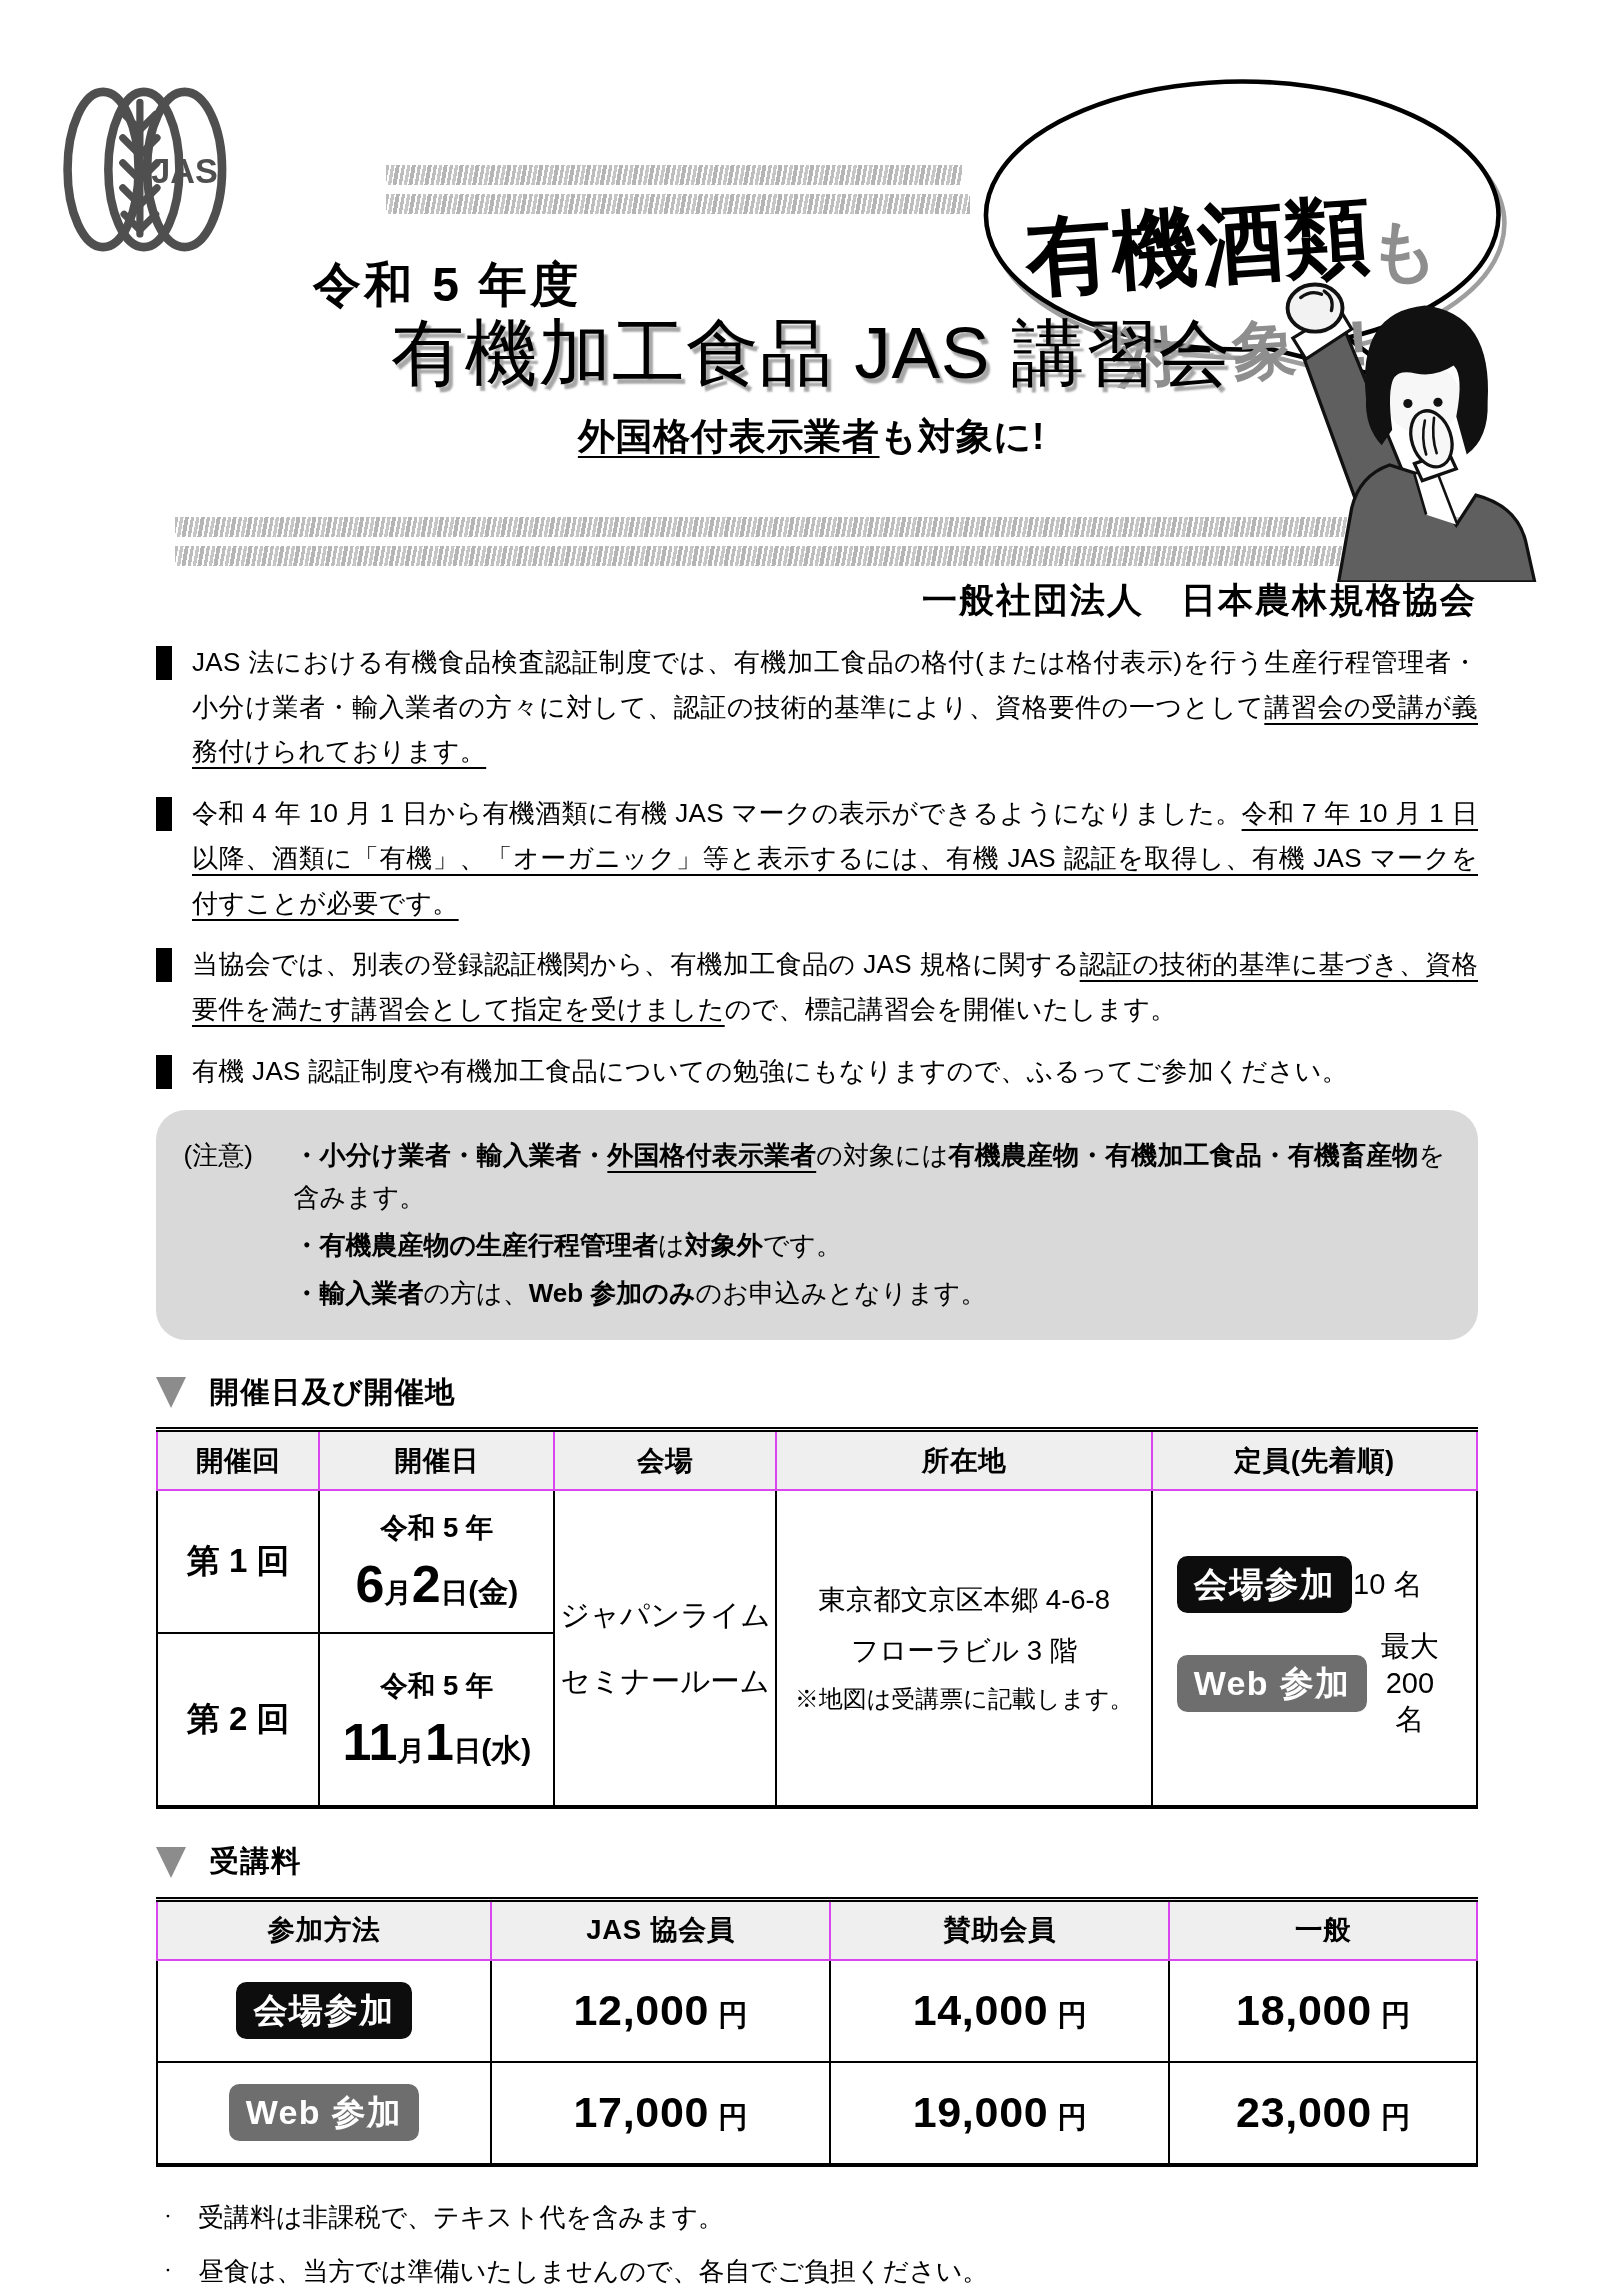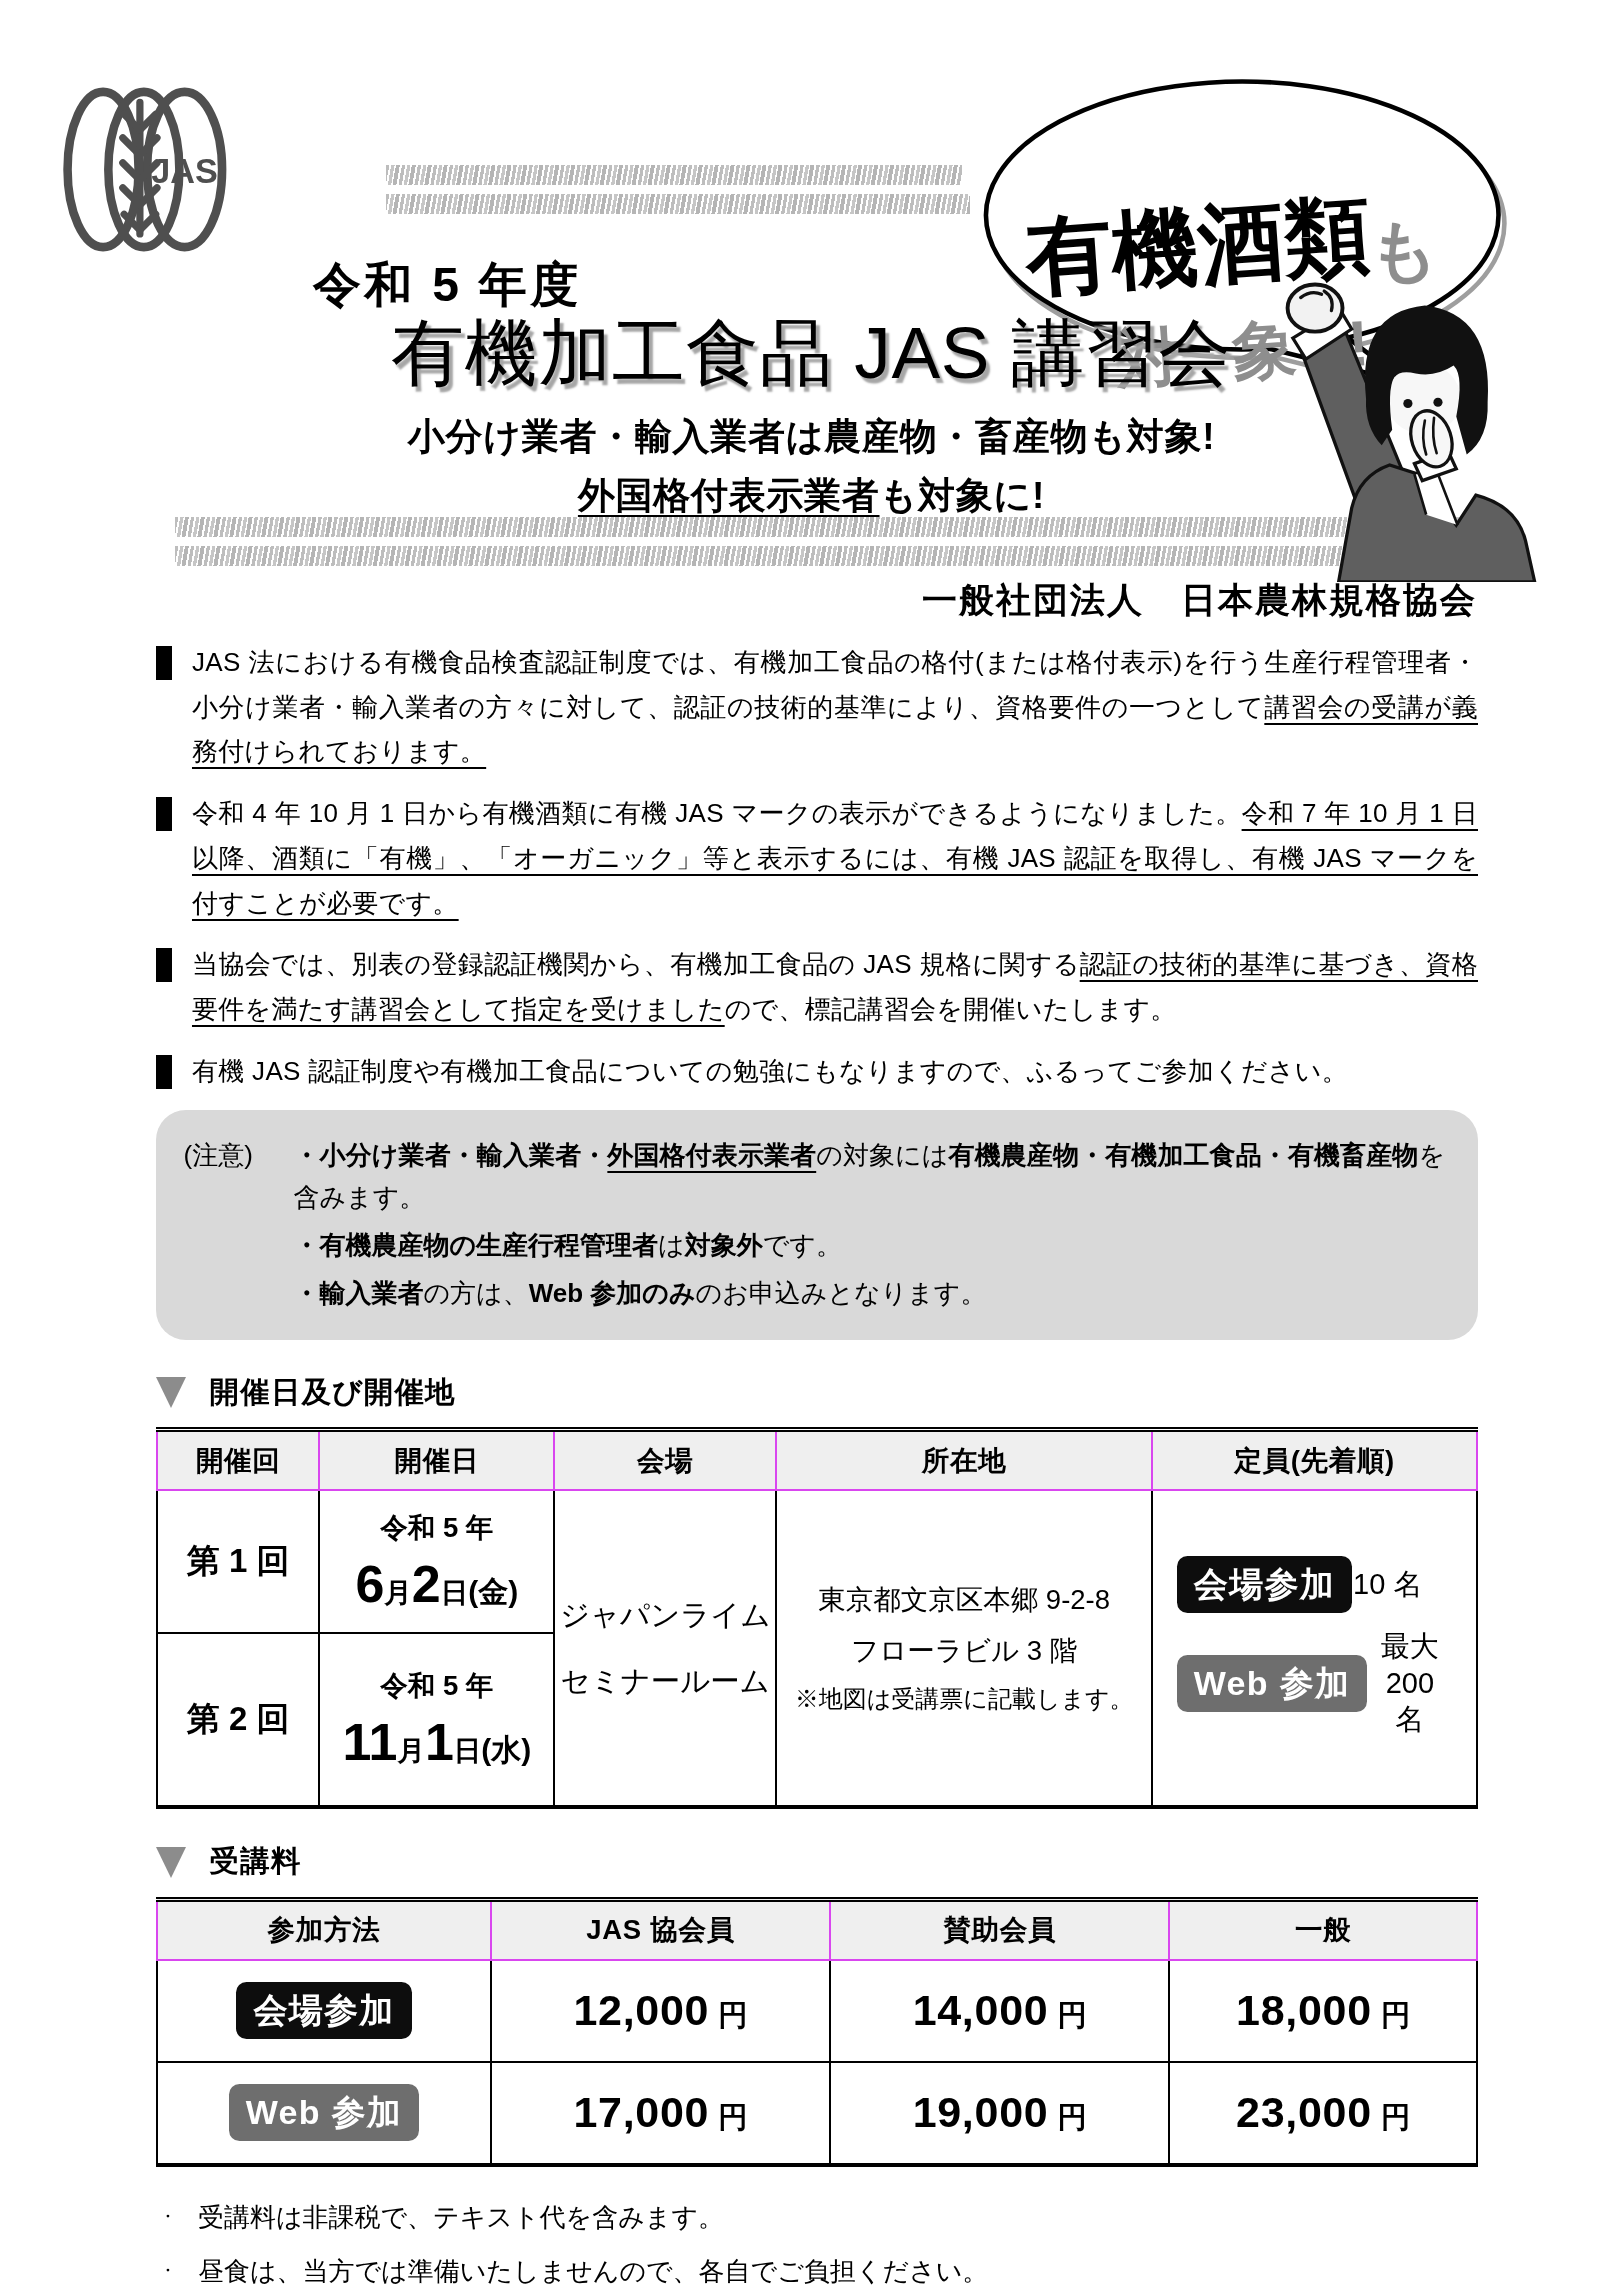--- a/index.html
+++ b/index.html
@@ -132,21 +132,20 @@
     <polygon points="236,300 272,300 302,378 254,362" fill="#ffffff"></polygon>
     <path d="M 236 300 L 254 362 M 272 300 L 302 378" fill="none" stroke="#111" stroke-width="4"></path>
     <polygon points="236,284 288,266 300,292 248,310" fill="#ffffff" stroke="#111" stroke-width="5"></polygon>
     <ellipse cx="262" cy="246" rx="30" ry="44" fill="#f7f7f7" stroke="#111" stroke-width="5" transform="rotate(-18 262 246)"></ellipse>
     <path d="M 252 218 q -6 28 2 52 M 266 214 q -4 30 4 54" fill="none" stroke="#111" stroke-width="4" stroke-linecap="round"></path>
   </svg>
 
   <div class="fiscal-year">令和 5 年度</div>
   <div class="main-title">有機加工食品 JAS 講習会</div>
   <div class="subtitle-block">
-    <div class="subtitle-line">小分け業者・輸入業者は農産物・畜産物も対象!</div>
     <div class="subtitle-line"><span class="u">外国格付表示業者</span><span>も対象に!</span></div>
   </div>
   <div class="org-line">一般社団法人　日本農林規格協会</div>
 
   <div class="content">
 
     <div class="bullet">
       <span class="bullet-marker"></span>
       <div class="bullet-text"><span>JAS 法における有機食品検査認証制度では、有機加工食品の格付(または格付表示)を行う生産行程管理者・小分け業者・輸入業者の方々に対して、認証の技術的基準により、資格要件の一つとして</span><span class="u">講習会の受講が義務付けられております。</span></div>
     </div>
@@ -197,21 +196,21 @@
         <td class="round-cell">第 1 回</td>
         <td class="date-cell">
           <span class="date-year">令和 5 年</span>
           <span class="date-line"><span class="dnum">6</span><span class="dsm">月</span><span class="dnum">2</span><span class="dsm">日</span><span class="dwd">(金)</span></span>
         </td>
         <td class="venue-cell" rowspan="2">
           <div>ジャパンライム</div>
           <div>セミナールーム</div>
         </td>
         <td class="addr-cell" rowspan="2">
-          <div>東京都文京区本郷 9-2-8</div>
+          <div>東京都文京区本郷 4-6-8</div>
           <div>フローラビル 3 階</div>
           <div class="addr-note">※地図は受講票に記載します。</div>
         </td>
         <td class="cap-cell" rowspan="2">
           <div class="cap-row">
             <span class="badge badge-black">会場参加</span>
             <span class="cap-count onsite">10 名</span>
           </div>
           <div class="cap-row">
             <span class="badge badge-gray">Web 参加</span>

